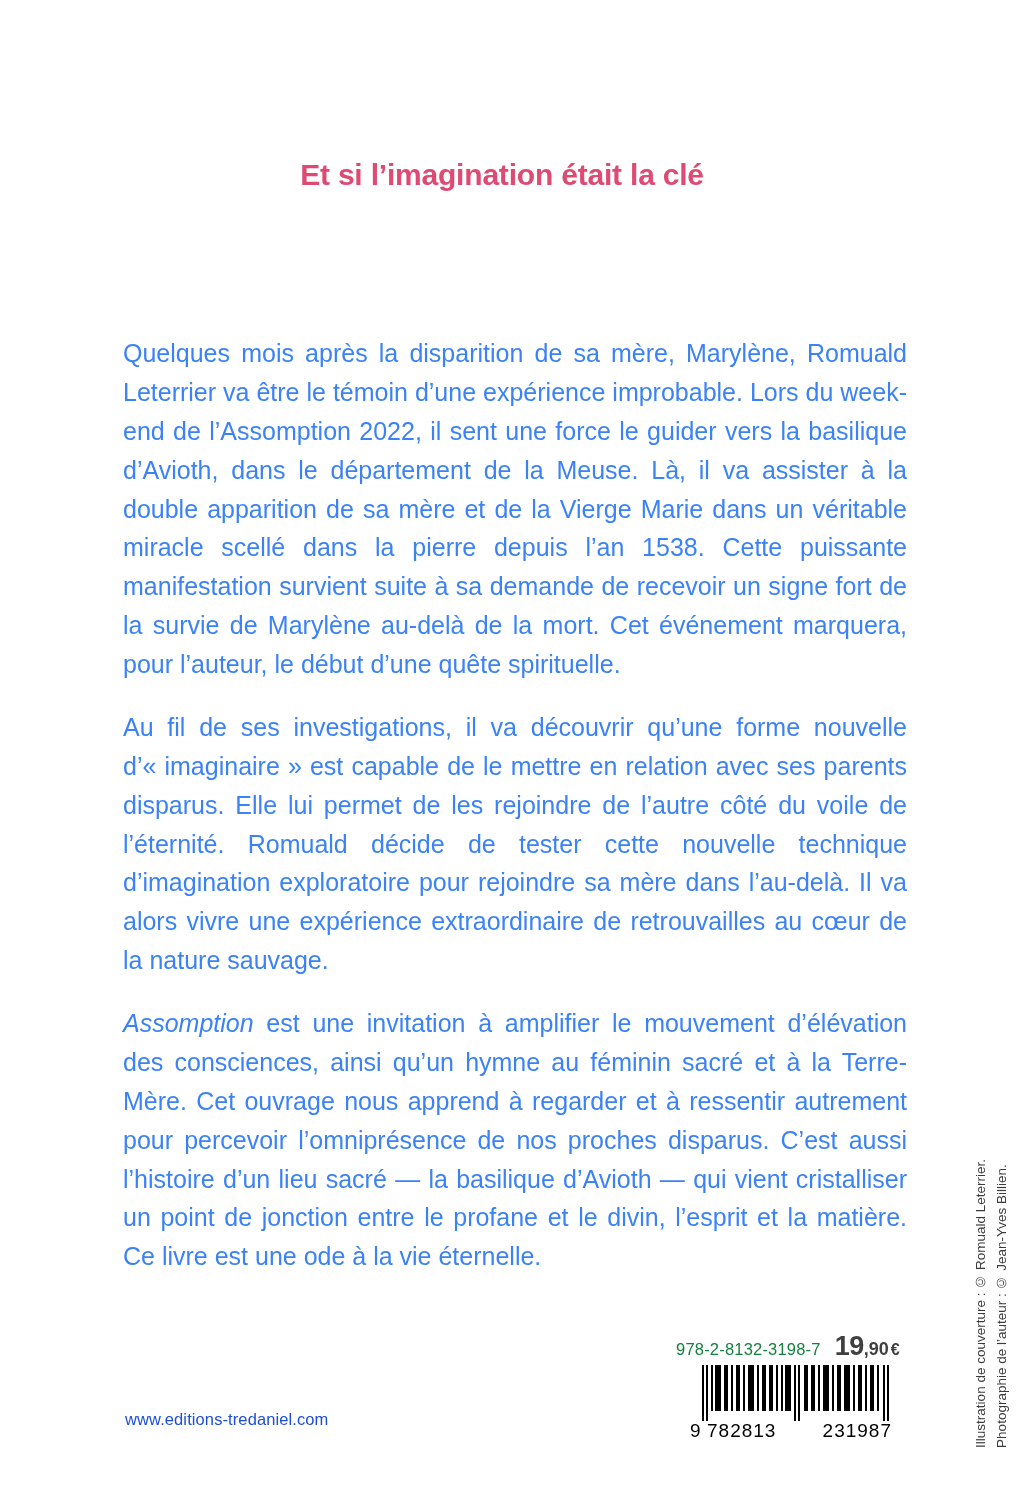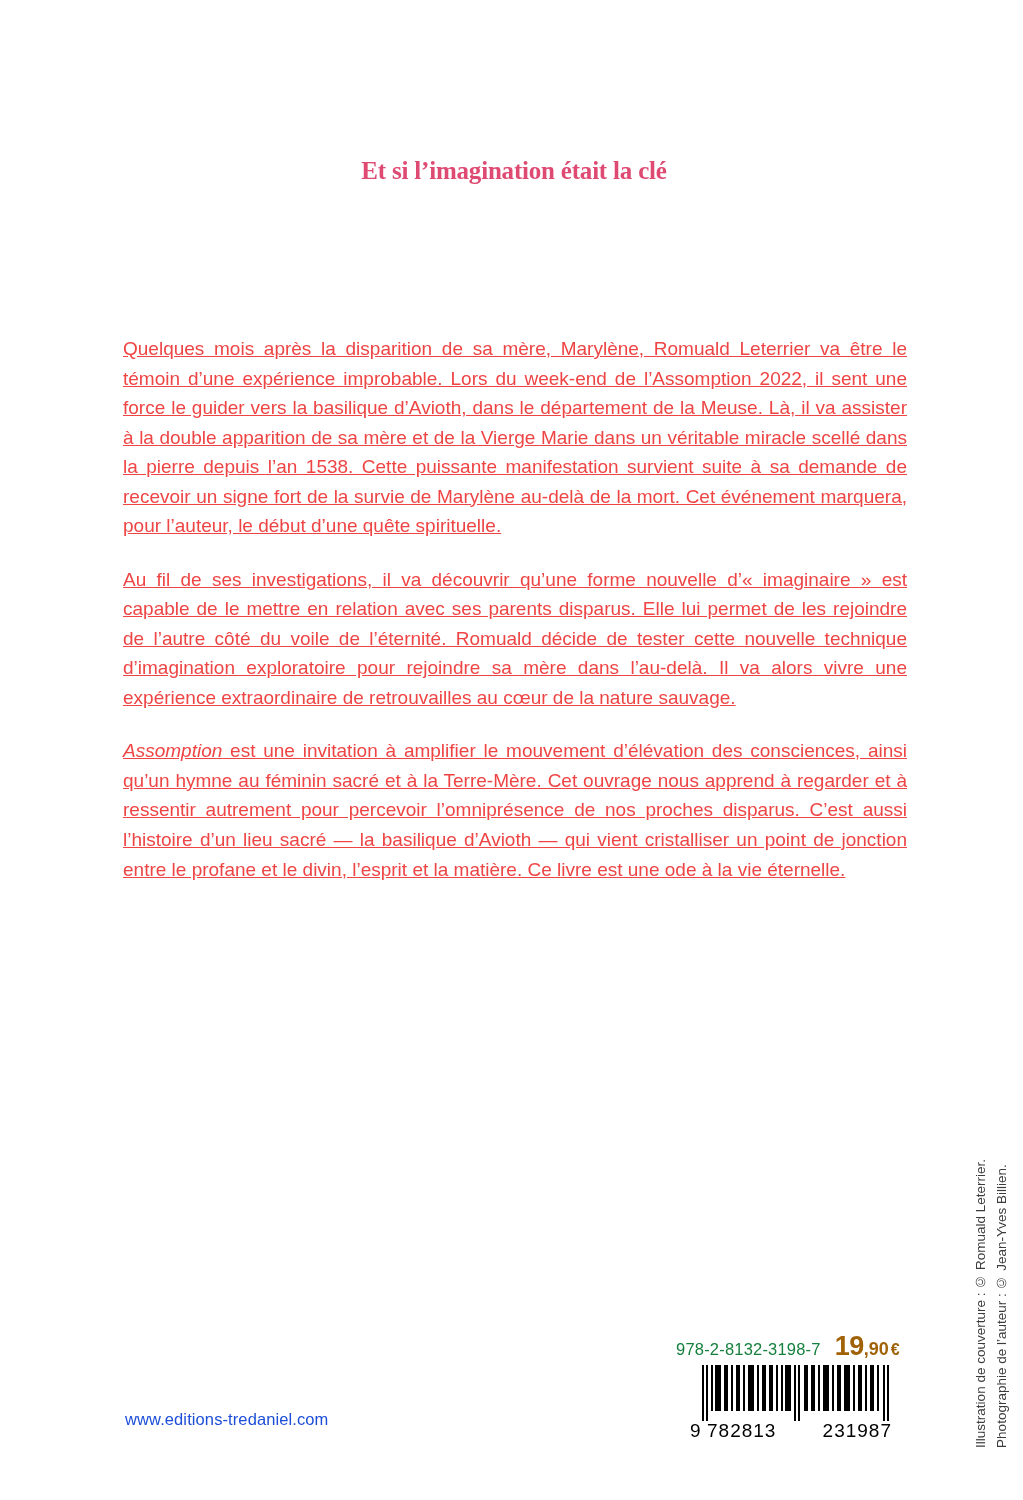--- a/index.html
+++ b/index.html
@@ -13,49 +13,47 @@
     position: relative;
     overflow: hidden;
     font-family: "Liberation Sans", sans-serif;
     color: #3b3b3b;
     -webkit-font-smoothing: antialiased;
   }
 
   
   .headline {
     position: absolute;
-    left: 123px;
+    left: 111px;
     top: 152px;
     width: 782px;
     text-align: center;
-    font-size: 25px;
+    font-size: 30px;
     font-weight: bold;
     line-height: 1.52;
     letter-spacing: -0.2px;
     color: #de4a72;
-    font-family: Liberation Serif, serif;
   }
   .headline .hl-line { display: block; white-space: nowrap; }
 
   
   .blurb {
     position: absolute;
     left: 123px;
     top: 334px;
     width: 784px;
   }
   .blurb p {
     margin: 0 0 24px 0;
-    font-size: 19px;
+    font-size: 25px;
     line-height: 1.555;
     text-align: justify;
     text-justify: inter-word;
-    color: #ef4444;
+    color: #3b82f6;
     hyphens: none;
-    text-decoration: underline;
   }
   .blurb p:last-child { margin-bottom: 1px; }
   .blurb em { font-style: italic; }
 
   
   .site-url {
     position: absolute;
     left: 125px;
     top: 1410px;
     font-size: 16.5px;
@@ -76,21 +74,21 @@
     justify-content: flex-start;
     gap: 14px;
     height: 30px;
   }
   .isbn-text {
     font-size: 16.5px;
     color: #15803d;
     letter-spacing: 0.2px;
   }
   .price {
-    color: #a16207;
+    color: #404040;
     white-space: nowrap;
   }
   .price-int {
     font-size: 27px;
     font-weight: bold;
     letter-spacing: -0.5px;
   }
   .price-dec {
     font-size: 18px;
     font-weight: bold;

